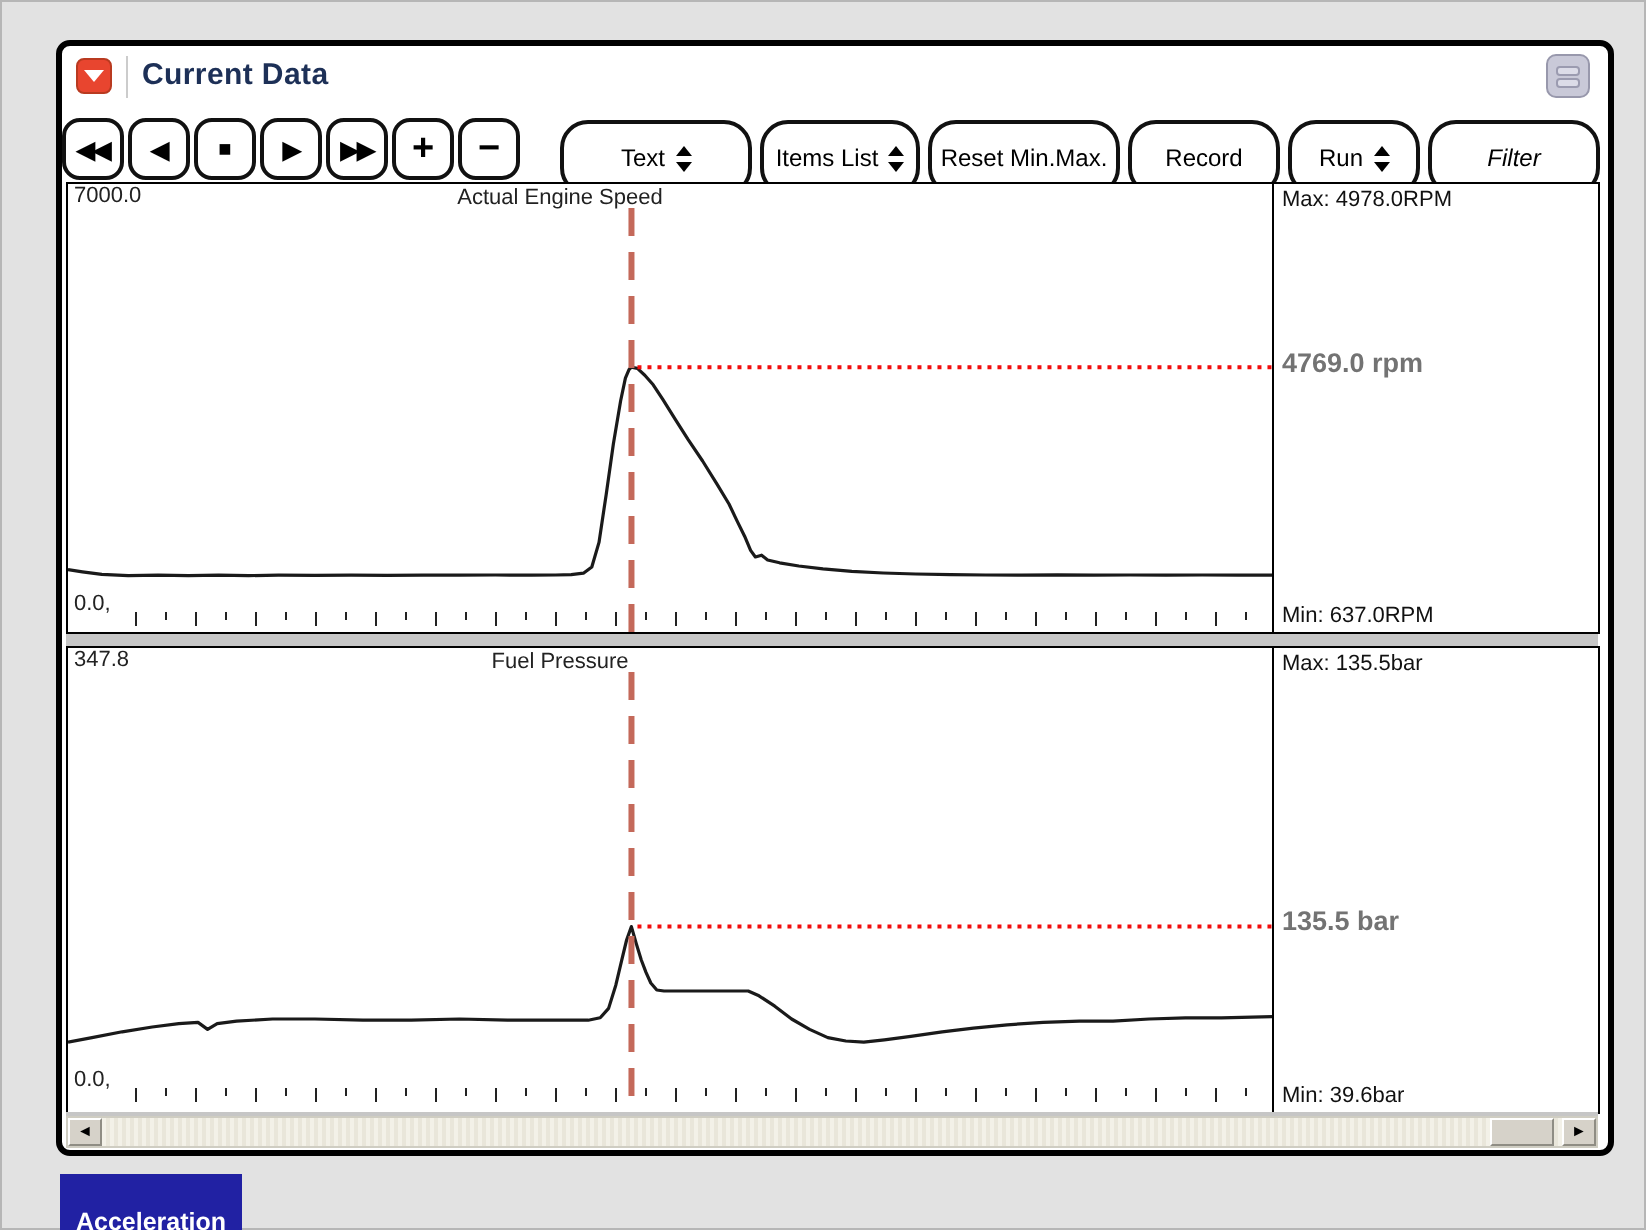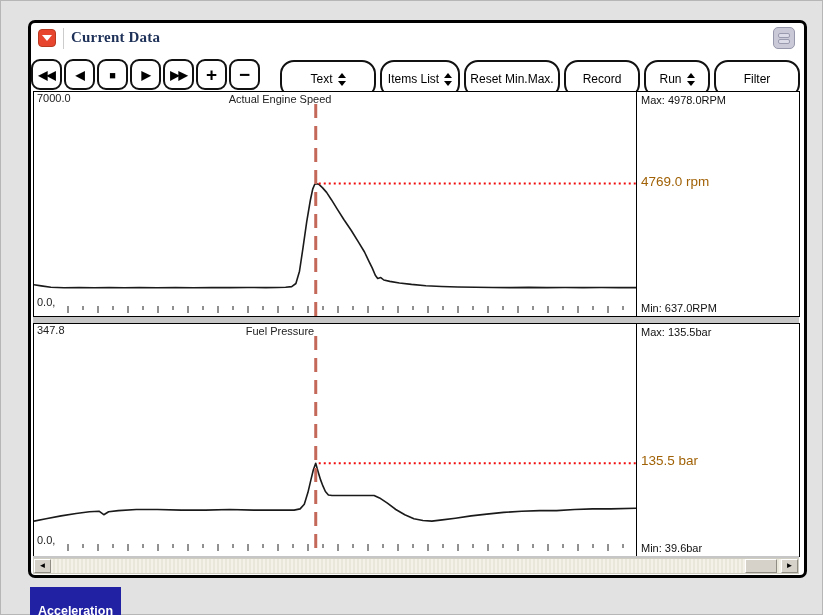--- a/index.html
+++ b/index.html
@@ -33,21 +33,21 @@
   .spin .dn{width:0;height:0;border-left:4px solid transparent;border-right:4px solid transparent;border-top:5px solid #000}
   
   .crow{position:absolute;left:2px;width:766px}
   .plot{position:absolute;left:0;top:0;width:602px;border:1px solid #000;background:#fff}
   .panel{position:absolute;left:603px;top:0;width:164px;height:100%;border:1px solid #000;background:#fff;box-sizing:border-box}
   .ptitle{position:absolute;top:1px;left:0;width:100%;text-align:center;font-size:11px;color:#222;
           padding-right:110px;box-sizing:border-box;pointer-events:none}
   .plab{position:absolute;left:3px;font-size:11px;color:#222;pointer-events:none}
   .pmax{position:absolute;top:2px;left:4px;font-size:11px;color:#111}
   .pmin{position:absolute;bottom:2px;left:4px;font-size:11px;color:#111}
-  .pval{position:absolute;left:4px;font-size:13.5px;font-weight:normal;color:#a16207}
+  .pval{position:absolute;left:4px;font-size:13.5px;font-weight:bold;color:#737373}
   .band{position:absolute;left:2px;width:766px;background:#c6c6c6}
   
   .scrollbar{position:absolute;left:2px;top:535px;width:766px;height:16px;background:#efede2;
              border:1px solid #cfcdc2;box-sizing:border-box;display:flex;align-items:center}
   .sb-btn{width:17px;height:14px;background:#d6d2c9;border:1px solid #8f8d84;border-top-color:#fff;
           border-left-color:#fff;box-sizing:border-box;font-size:8px;line-height:12px;text-align:center;color:#000;cursor:pointer}
   .sb-track{flex:1;height:14px;position:relative;background:repeating-linear-gradient(90deg,#f3f1e8 0 2px,#e9e6da 2px 4px);cursor:pointer}
   .sb-thumb{position:absolute;right:4px;top:0;width:32px;height:14px;background:#d6d2c9;border:1px solid #8f8d84;
             border-top-color:#fff;border-left-color:#fff;box-sizing:border-box;cursor:grab}
   .badge{position:absolute;left:29px;top:586px;background:#2121a3;color:#fff;font-weight:bold;
@@ -57,21 +57,21 @@
 </head>
 <body>
 
 <div class="page">
   <div class="frame">
 
     <button class="menu-btn" style="background: rgb(232, 69, 47);">
       <span class="menu-tri"></span>
     </button>
     <div class="vsep"></div>
-    <div class="title" style="color: rgb(29, 48, 87); font-family: Liberation Serif, serif;">Current Data</div>
+    <div class="title" style="color: rgb(29, 48, 87);">Current Data</div>
     <button class="layout-btn">
       <span class="pane-icon"><i></i><i></i></span>
     </button>
 
     <div class="transport" id="transport">
         <button class="tbtn g0">◀◀</button>
         <button class="tbtn g1">◀</button>
         <button class="tbtn g2">■</button>
         <button class="tbtn g3">▶</button>
         <button class="tbtn g4">▶▶</button>
@@ -99,21 +99,21 @@
         <button class="cbtn" style="width: 76px;">
           <span>Record</span>
         </button>
         <button class="cbtn" style="width: 66px;">
           <span>Run</span>
           <span class="spin">
             <i class="up"></i>
             <i class="dn"></i>
           </span>
         </button>
-        <button class="cbtn" style="width: 86px;">
+        <button class="cbtn" style="width: 86px; font-style: italic;">
           <span>Filter</span>
         </button>
       </div>
 
     <div id="charts">
         <div class="crow" style="top: 68px; height: 226px;">
           <div class="plot" style="height: 224px;">
             <svg width="602" height="224" viewBox="0 0 602 224">
               <line x1="34" y1="214" x2="34" y2="221" stroke="#222" stroke-width="1"></line>
               <line x1="49" y1="214" x2="49" y2="218" stroke="#222" stroke-width="1"></line>

